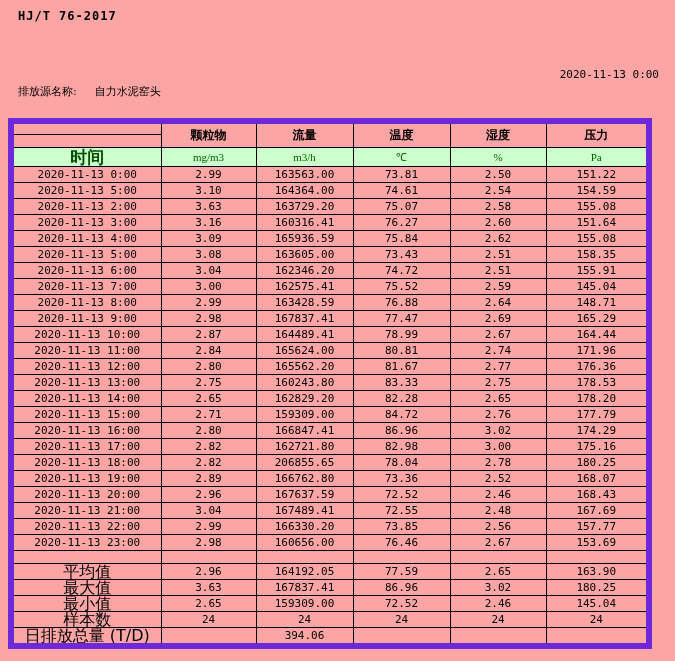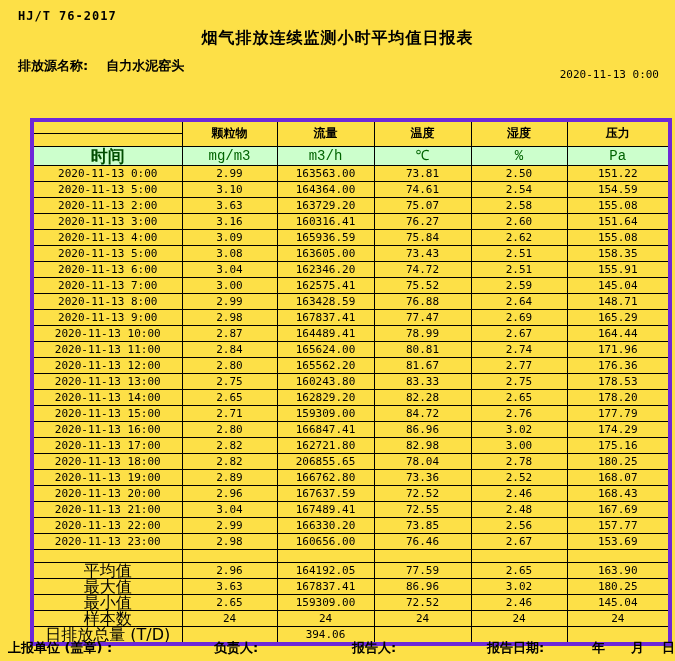--- a/index.html
+++ b/index.html
@@ -2,61 +2,61 @@
 <html><head>
 <meta charset="utf-8">
 <style>
   * { box-sizing: border-box; margin: 0; padding: 0; }
   html, body { background: #fff; }
   body {
     width: 675px; height: 661px;
     font-family: "DejaVu Sans", "Liberation Sans", sans-serif;
     color: #000;
   }
-  .page { position: relative; width: 675px; height: 661px; overflow: hidden; background: #fde047; }
+  .page { position: relative; width: 675px; height: 661px; overflow: hidden; background: #fca5a5; }
 
   .std-code {
     position: absolute; left: 18px; top: 9px;
     font-family: "DejaVu Sans Mono", "Liberation Mono", monospace;
     font-weight: bold; font-size: 12px; letter-spacing: 1px;
   }
   .doc-title {
     position: absolute; left: 0; top: 28px; width: 100%;
     text-align: center; font-weight: bold; font-size: 16px; letter-spacing: 1px;
   }
-  .src-line { position: absolute; left: 18px; top: 57px; font-weight: bold; font-size: 13px; }
+  .src-line { position: absolute; left: 18px; top: 84px; font-weight: normal; font-size: 11px; }
   .src-line .src-name { margin-left: 18px; }
   .report-dt {
     position: absolute; right: 16px; top: 68px;
     font-family: "DejaVu Sans Mono", "Liberation Mono", monospace;
     font-size: 11px;
   }
 
   table.report {
-    position: absolute; left: 30px; top: 118px;
+    position: absolute; left: 8px; top: 118px;
     width: 638px; table-layout: fixed;
     border-collapse: collapse;
-    border: 4px solid #6d28d9;
+    border: 6px solid #6d28d9;
     font-size: 11px;
   }
   table.report th, table.report td {
     border: 1px solid #000;
     padding: 0 2px;
     text-align: center;
     white-space: nowrap; overflow: hidden;
     font-weight: normal;
     height: 15px; line-height: 15px;
   }
   tr.hdr-sub th { height: 13px; line-height: 13px; }
   tr.hdr-sub th.pollutant { font-weight: bold; font-size: 12px; }
   tr.unit-row th {
     background: #ccffcc; color: #006400;
     height: 18px; line-height: 18px;
-    font-family: Liberation Mono, monospace;
-    font-size: 14px;
+    font-family: Liberation Serif, serif;
+    font-size: 11px;
   }
   tr.unit-row th.time-h {
     font-family: "DejaVu Sans", "Liberation Sans", sans-serif;
     font-weight: bold; font-size: 17px; color: #004d00;
   }
   td.mono { font-family: "DejaVu Sans Mono", "Liberation Mono", monospace; }
   tr.spacer-row td { height: 13px; line-height: 13px; }
   td.sum-label { font-size: 16px; }
 
   .footer-note {
@@ -72,21 +72,20 @@
   .lbl-year { left: 592px; }
   .lbl-month { left: 631px; }
   .lbl-day { left: 662px; }
 </style>
 </head>
 <body>
 
 <div class="page">
 
   <div class="std-code">HJ/T 76-2017</div>
-  <div class="doc-title">烟气排放连续监测小时平均值日报表</div>
 
   <div class="src-line">
     <span>排放源名称:</span><span class="src-name">自力水泥窑头</span>
   </div>
   <div class="report-dt">2020-11-13 0:00</div>
 
   <table class="report">
     <colgroup>
       <col style="width:150px">
         <col style="width:95px">
@@ -354,23 +353,14 @@
           <td class="mono"></td>
           <td class="mono">394.06</td>
           <td class="mono"></td>
           <td class="mono"></td>
           <td class="mono"></td>
         </tr>
       </tbody>
   </table>
 
 
-  <div class="sign-line">
-    <span class="lbl-unit">上报单位 (盖章) :</span>
-    <span class="lbl-resp">负责人:</span>
-    <span class="lbl-reporter">报告人:</span>
-    <span class="lbl-date">报告日期:</span>
-    <span class="lbl-year">年</span>
-    <span class="lbl-month">月</span>
-    <span class="lbl-day">日</span>
-  </div>
 
 </div>
 
 </body></html>

